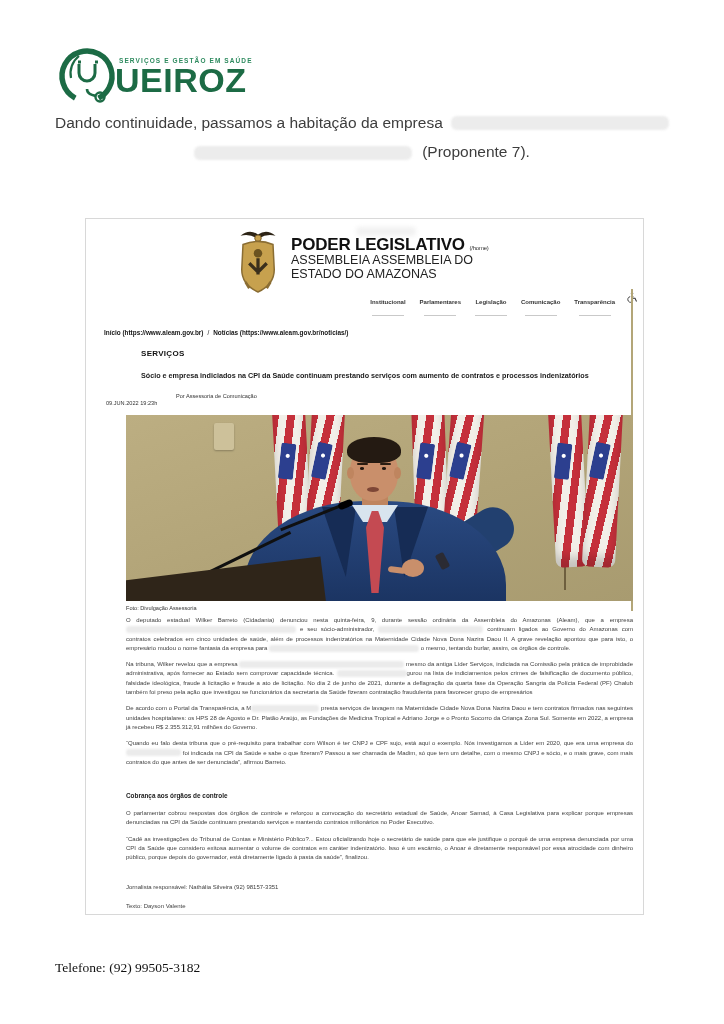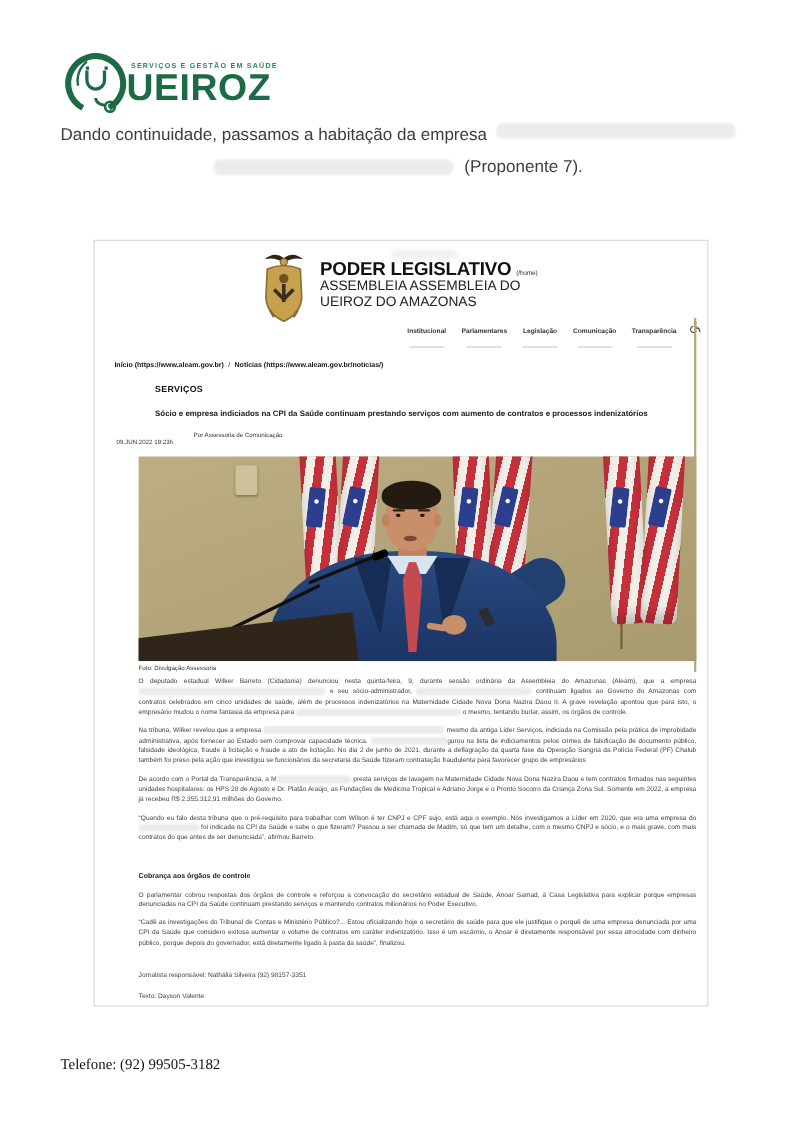--- a/index.html
+++ b/index.html
@@ -8,21 +8,21 @@
 
   
   .q-logo{position:absolute;left:57px;top:44px;display:flex;align-items:center;}
   .q-logo svg{width:64px;height:64px;}
   .q-text{margin-left:-6px;display:flex;flex-direction:column;}
   .q-tagline{font-size:6.5px;letter-spacing:1.1px;color:#2e8b5f;font-weight:bold;margin-left:4px;margin-bottom:1px;}
   .q-wordmark{font-size:34px;font-weight:bold;color:#1c6b45;letter-spacing:0.5px;line-height:0.9;}
 
   
   .intro1{position:absolute;left:55px;top:112px;width:614px;font-size:15.5px;line-height:1.45;}
-  .intro1-l1{display:flex;gap:8px;}
+  .intro1-l1{display:flex;align-items:center;gap:8px;}
   .intro1-l1 span.t{white-space:nowrap;}
   .redact{background:#ececec;border-radius:6px;filter:blur(1.2px);display:inline-block;height:14px;}
   .redact.grow{flex:1;}
   .intro1-l2{text-align:center;margin-top:7px;}
   .intro1-l2 .redact{width:218px;vertical-align:middle;margin-right:10px;}
   .intro2{position:absolute;left:55px;top:166px;width:614px;font-size:15.5px;line-height:1.5;
           text-align:justify;}
 
   
   .shot{position:absolute;left:85px;top:218px;width:557px;height:695px;background:#fff;
@@ -154,21 +154,21 @@
       <path d="M8 14 Q20 9 32 14 L33 34 Q33 46 20 52 Q7 46 7 34 Z" fill="#c7a14e" stroke="#8a6d33" stroke-width="1.2"></path>
       <circle cx="20" cy="21" r="3.4" fill="#6b5320"></circle>
       <path d="M20 25 v13 M13 29 l7 7 M27 29 l-7 7" stroke="#3a2f1c" stroke-width="2.6" fill="none"></path>
       <path d="M10 44 l3 5 M30 44 l-3 5" stroke="#8a6d33" stroke-width="2"></path>
     </svg>
 
     <div class="shot-titles">
       <div class="shot-title"><span>PODER LEGISLATIVO</span>
         <span class="shot-home">(/home)</span></div>
       <div class="shot-sub">ASSEMBLEIA ASSEMBLEIA DO</div>
-      <div class="shot-sub">UEIROZ DO AMAZONAS</div>
+      <div class="shot-sub">ESTADO DO AMAZONAS</div>
     </div>
 
     <div class="navbar">
       <div class="nav-item">
         <span>Institucional</span>
           <span class="bar"></span>
         </div>
       <div class="nav-item">
         <span>Parlamentares</span>
           <span class="bar"></span>

